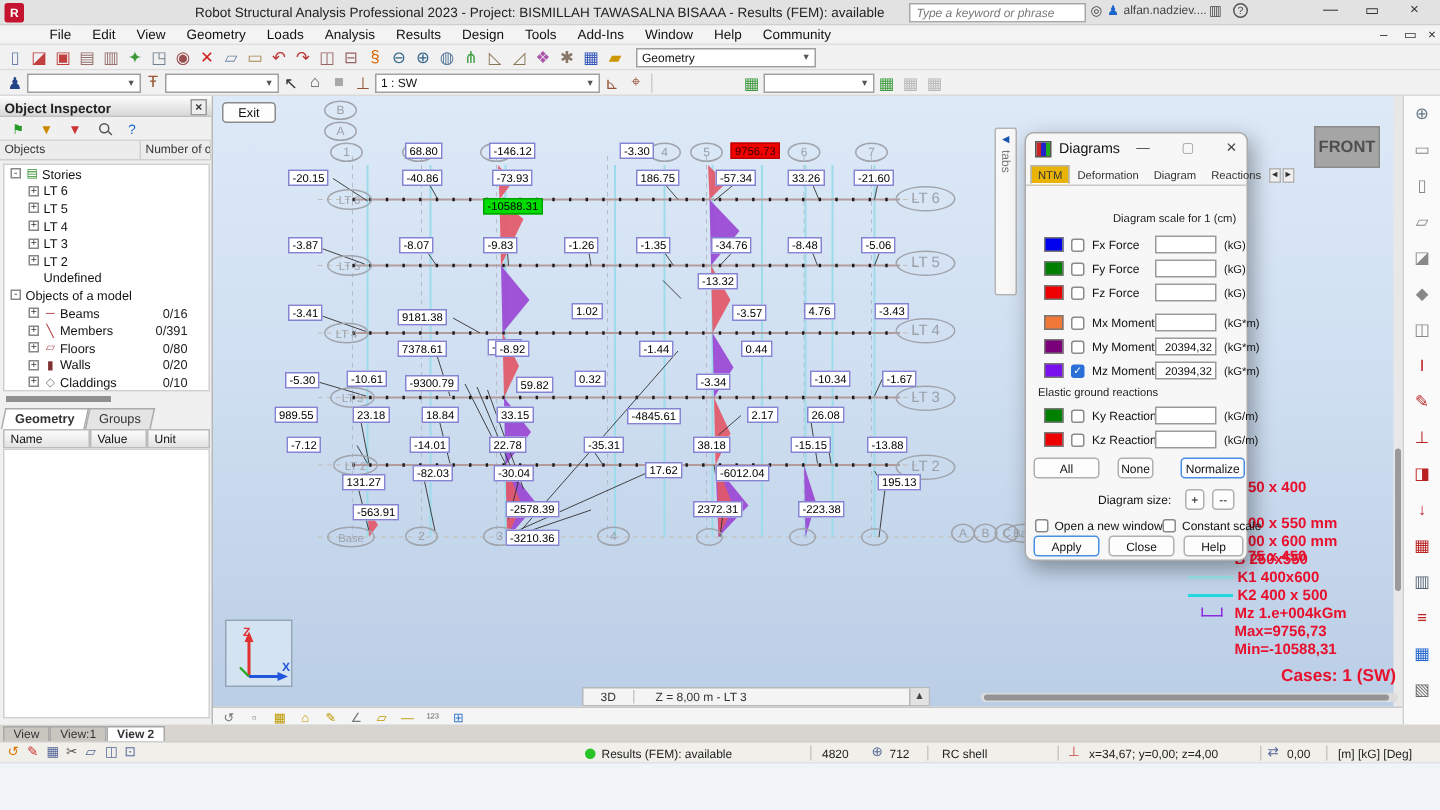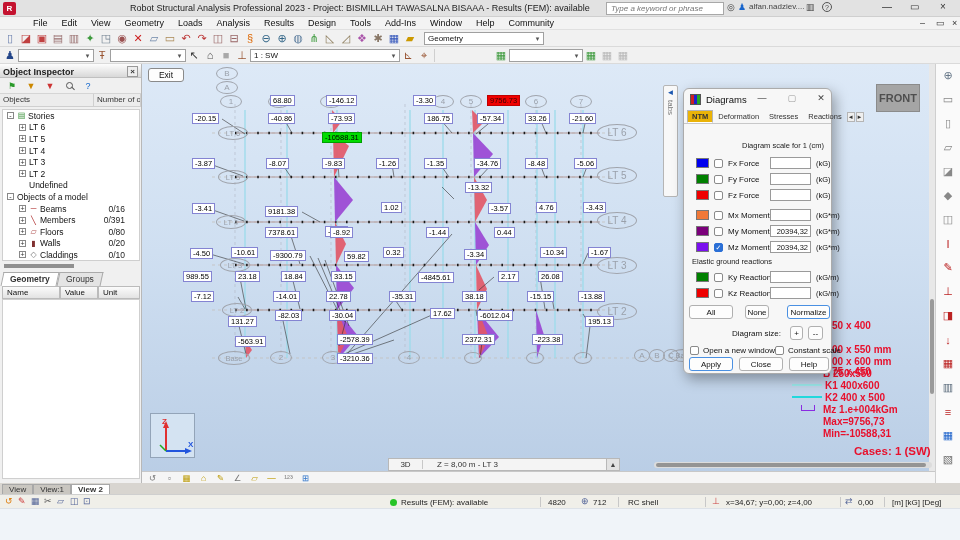--- a/index.html
+++ b/index.html
@@ -74,21 +74,21 @@
 #vp-scroll div{position:absolute;left:2px;top:1px;width:270px;height:4px;background:#949494;border-radius:2px}
 #snaprow{position:absolute;left:0;top:407px;width:793px;height:12px;background:#f5f5f5;border-top:1px solid #c8c8c8;display:flex;align-items:center;gap:4px;padding-left:4px;z-index:6}
 #snaprow .ic16{width:13px;height:11px;font-size:8.5px}
 
 #dialog{position:absolute;left:683px;top:24px;width:149px;height:286px;background:#f7f7f7;border:1px solid #ababab;border-radius:6px;box-shadow:3px 5px 14px rgba(0,0,0,.35);z-index:20;font-size:8px}
 #dlg-title{height:20px;display:flex;align-items:center;padding:0 6px;font-size:9.5px;color:#111}
 #dlg-chart-icon{width:11px;height:11px;margin-right:5px;background:linear-gradient(90deg,#c22 0 3px,#22c 3px 6px,#2a2 6px 9px,#c22 9px);border:1px solid #555}
 .dlg-ctl{position:absolute;top:4px;font-size:9px;color:#444;width:12px;text-align:center}
 #dlg-tabs{height:15px;display:flex;align-items:flex-end;border-bottom:1px solid #c8c8c8;padding-left:3px;font-size:7.5px;color:#333}
 .dtab{padding:1px 4px;border:1px solid transparent;white-space:nowrap}
-.dtab.on{background:#eab308;border-color:#b5b5b5;border-bottom-color:#fff;font-weight:bold}
+.dtab.on{background:#eab308;border-color:#b5b5b5;border-bottom-color:#fff;font-weight:normal}
 .dtab-arr{width:10px;height:10px;border:1px solid #b5b5b5;background:#efefef;text-align:center;line-height:8px;font-size:6px;color:#333;margin-left:1px;margin-bottom:1px}
 .drow{position:absolute;height:12px;display:flex;align-items:center}
 .swatch{width:13px;height:10px;border:1px solid #777;flex:none}
 .cb{width:9px;height:9px;border:1px solid #8a8a8a;background:#fff;border-radius:2px;flex:none;color:#fff;font-size:7px;line-height:8px;text-align:center}
 .cb.on{background:#2a6fd6;border-color:#2a6fd6}
 .dlbl{font-size:8px;color:#111;white-space:nowrap}
 .dinput{width:41px;height:12px;background:#fff;border:1px solid #9a9a9a;font-size:7.5px;text-align:right;padding:1px 2px;line-height:10px}
 .dunit{font-size:7.5px;color:#111;white-space:nowrap}
 .dbtn{position:absolute;height:14px;background:#fdfdfd;border:1px solid #b0b0b0;border-radius:3px;font-size:8px;display:flex;align-items:center;justify-content:center;color:#111}
 .dbtn.focus{border:1.5px solid #4a90e2}
@@ -494,21 +494,21 @@
         <div class="vl" style="left: 123px; top: 142px;">9181.38</div>
         <div class="vl" style="left: 183px; top: 138px; margin-top: 24px;">-3.08</div>
         <div class="vl" style="left: 239px; top: 138px;">1.02</div>
         <div class="vl" style="left: 346px; top: 139px;">-3.57</div>
         <div class="vl" style="left: 394px; top: 138px;">4.76</div>
         <div class="vl" style="left: 441px; top: 138px;">-3.43</div>
         <div class="vl" style="left: 123px; top: 163px;">7378.61</div>
         <div class="vl" style="left: 188px; top: 163px;">-8.92</div>
         <div class="vl" style="left: 284px; top: 163px;">-1.44</div>
         <div class="vl" style="left: 352px; top: 163px;">0.44</div>
-        <div class="vl" style="left: 48px; top: 184px;">-4.50</div>
+        <div class="vl" style="left: 48px; top: 184px;">-5.30</div>
         <div class="vl" style="left: 89px; top: 183px;">-10.61</div>
         <div class="vl" style="left: 128px; top: 186px;">-9300.79</div>
         <div class="vl" style="left: 202px; top: 187px;">59.82</div>
         <div class="vl" style="left: 241px; top: 183px;">0.32</div>
         <div class="vl" style="left: 322px; top: 185px;">-3.34</div>
         <div class="vl" style="left: 398px; top: 183px;">-10.34</div>
         <div class="vl" style="left: 446px; top: 183px;">-1.67</div>
         <div class="vl" style="left: 41px; top: 207px;">989.55</div>
         <div class="vl" style="left: 93px; top: 207px;">23.18</div>
         <div class="vl" style="left: 139px; top: 207px;">18.84</div>
@@ -595,21 +595,21 @@
     <div id="dlg-title">
       <div id="dlg-chart-icon"></div>
       <span>Diagrams</span>
       <span class="dlg-ctl" style="left:72px">—</span>
       <span class="dlg-ctl" style="left:102px;color:#999">▢</span>
       <span class="dlg-ctl" style="left:131px">✕</span>
     </div>
     <div id="dlg-tabs">
         <div class="dtab on">NTM</div>
         <div class="dtab">Deformation</div>
-        <div class="dtab">Stresses</div>
+        <div class="dtab">Diagram</div>
         <div class="dtab">Reactions</div>
         <div class="dtab-arr" style="margin-left: auto;">◄</div>
         <div class="dtab-arr">►</div>
       </div>
     <div class="abs" style="left:58px;top:52px;font-size:7.5px;color:#222">Diagram scale for 1  (cm)</div>
     <div id="dlg-rows">
         <div class="drow" style="left: 12px; top: 68px; gap: 5px;">
           <span class="swatch" style="background: rgb(0, 0, 238);"></span>
           <span class="cb"></span>
           <span class="dlbl" style="width: 37px;">Fx Force</span>

